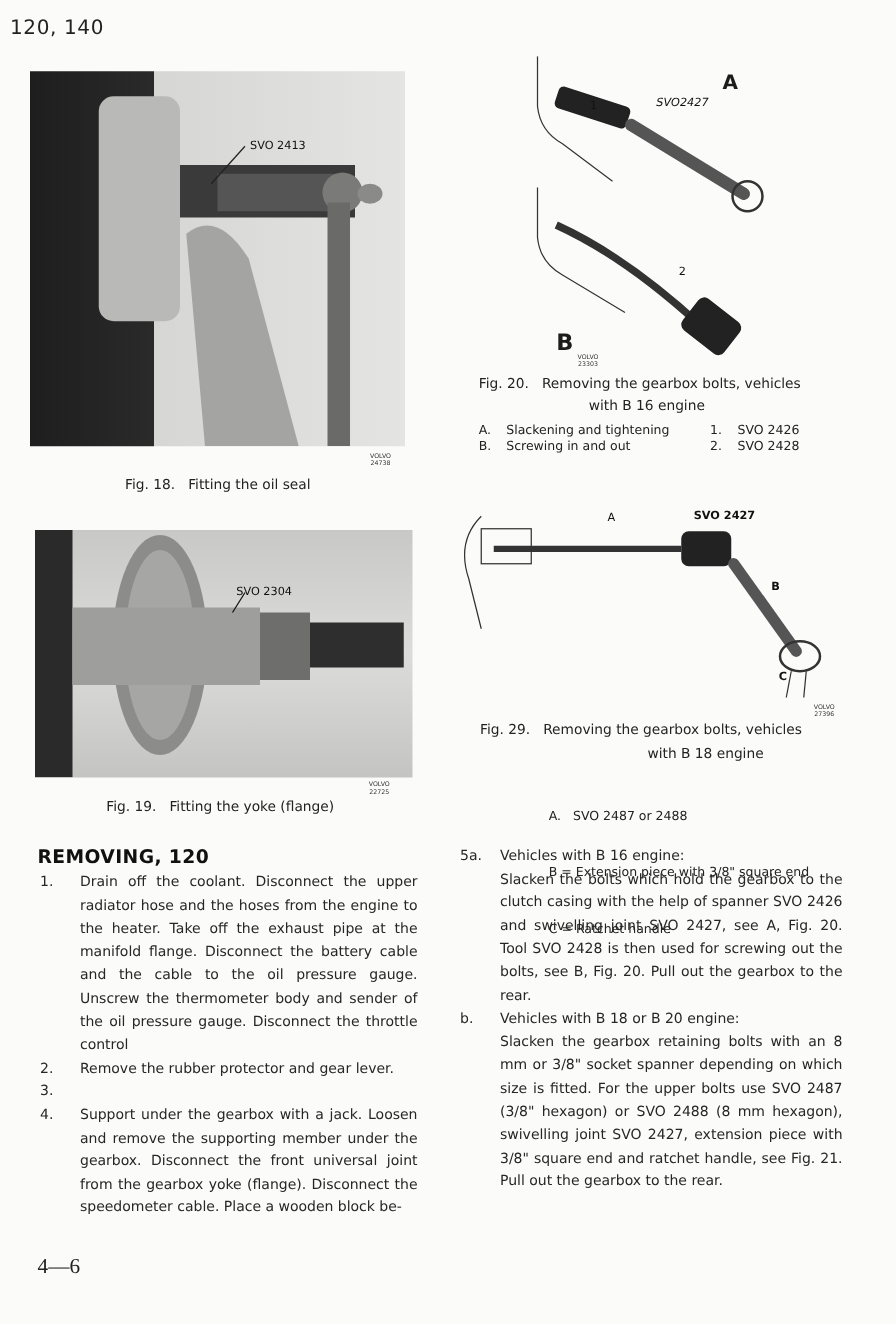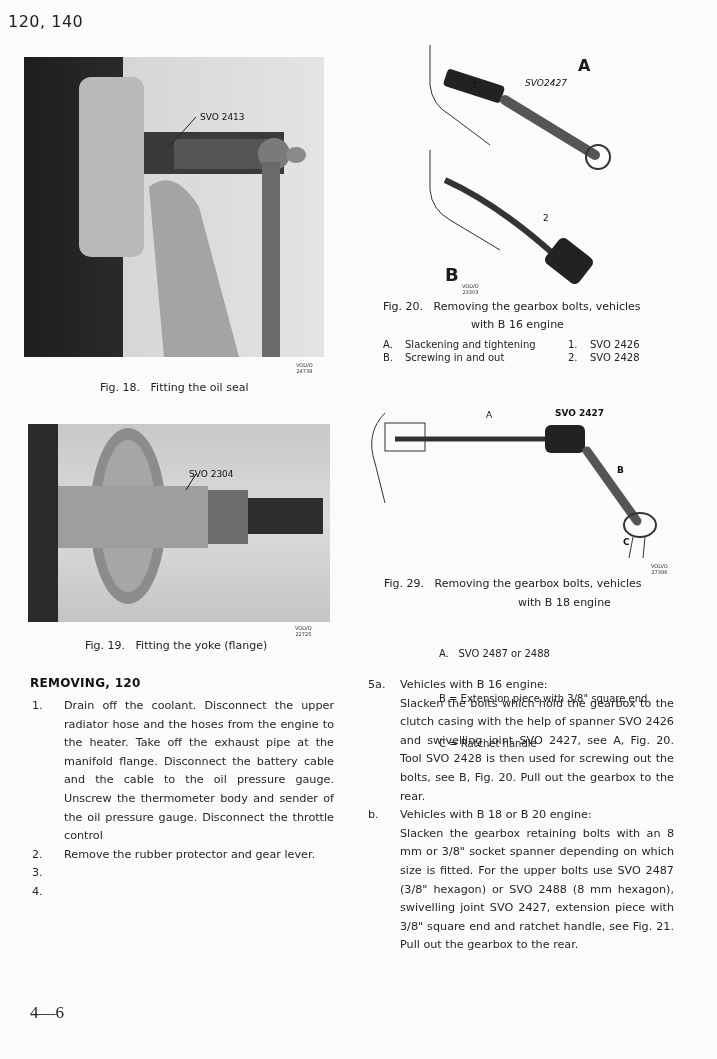--- a/index.html
+++ b/index.html
@@ -19,21 +19,21 @@
   .photo2 { left:28px; top:424px; width:302px; height:198px;
     background:linear-gradient(180deg,#c8c8c6 0,#dcdcda 50%,#c4c4c2 100%); }
   .fig-ref { font-size:5px; line-height:6px; text-align:center; color:#333; }
   .callout { font-size:9px; color:#111; }
   .caption { font-size:11px; color:#222; }
 
   
   .drawing { background:transparent; }
 
   .small { font-size:10px; color:#222; }
-  .section-title { left:30px; top:676px; font-size:12px; font-weight:bold; letter-spacing:0.3px; color:#111; }
+  .section-title { left:30px; top:676px; font-size:15px; font-weight:bold; letter-spacing:0.3px; color:#111; }
   .body-text { font-size:11.2px; line-height:18.6px; color:#262626; text-align:justify; }
   .item { display:flex; }
   .item .num { width:32px; flex:none; }
   .item .txt { flex:1; }
   .legend-row { display:flex; }
 </style>
 </head>
 <body>
 
 <div class="abs header">120, 140</div>
@@ -149,20 +149,21 @@
   </div>
   <div class="item">
     <span class="num">2.</span>
     <span class="txt">Remove the rubber protector and gear lever.</span>
   </div>
   <div class="item">
     <span class="num">3.</span>
   </div>
   <div class="item">
     <span class="num">4.</span>
+    <span class="txt">Support under the gearbox with a jack. Loosen and remove the supporting member under the gearbox. Disconnect the front universal joint from the gearbox yoke (flange). Disconnect the speedometer cable. Place a wooden block be-</span>
   </div>
 </div>
 
 <div class="abs body-text" style="left:368px;top:676px;width:306px;">
   <div class="item">
     <span class="num">5a.</span>
     <span class="txt">
       <div>Vehicles with B 16 engine:</div>
       <div>Slacken the bolts which hold the gearbox to the clutch casing with the help of spanner SVO 2426 and swivelling joint SVO 2427, see A, Fig. 20. Tool SVO 2428 is then used for screwing out the bolts, see B, Fig. 20. Pull out the gearbox to the rear.</div>
     </span>

